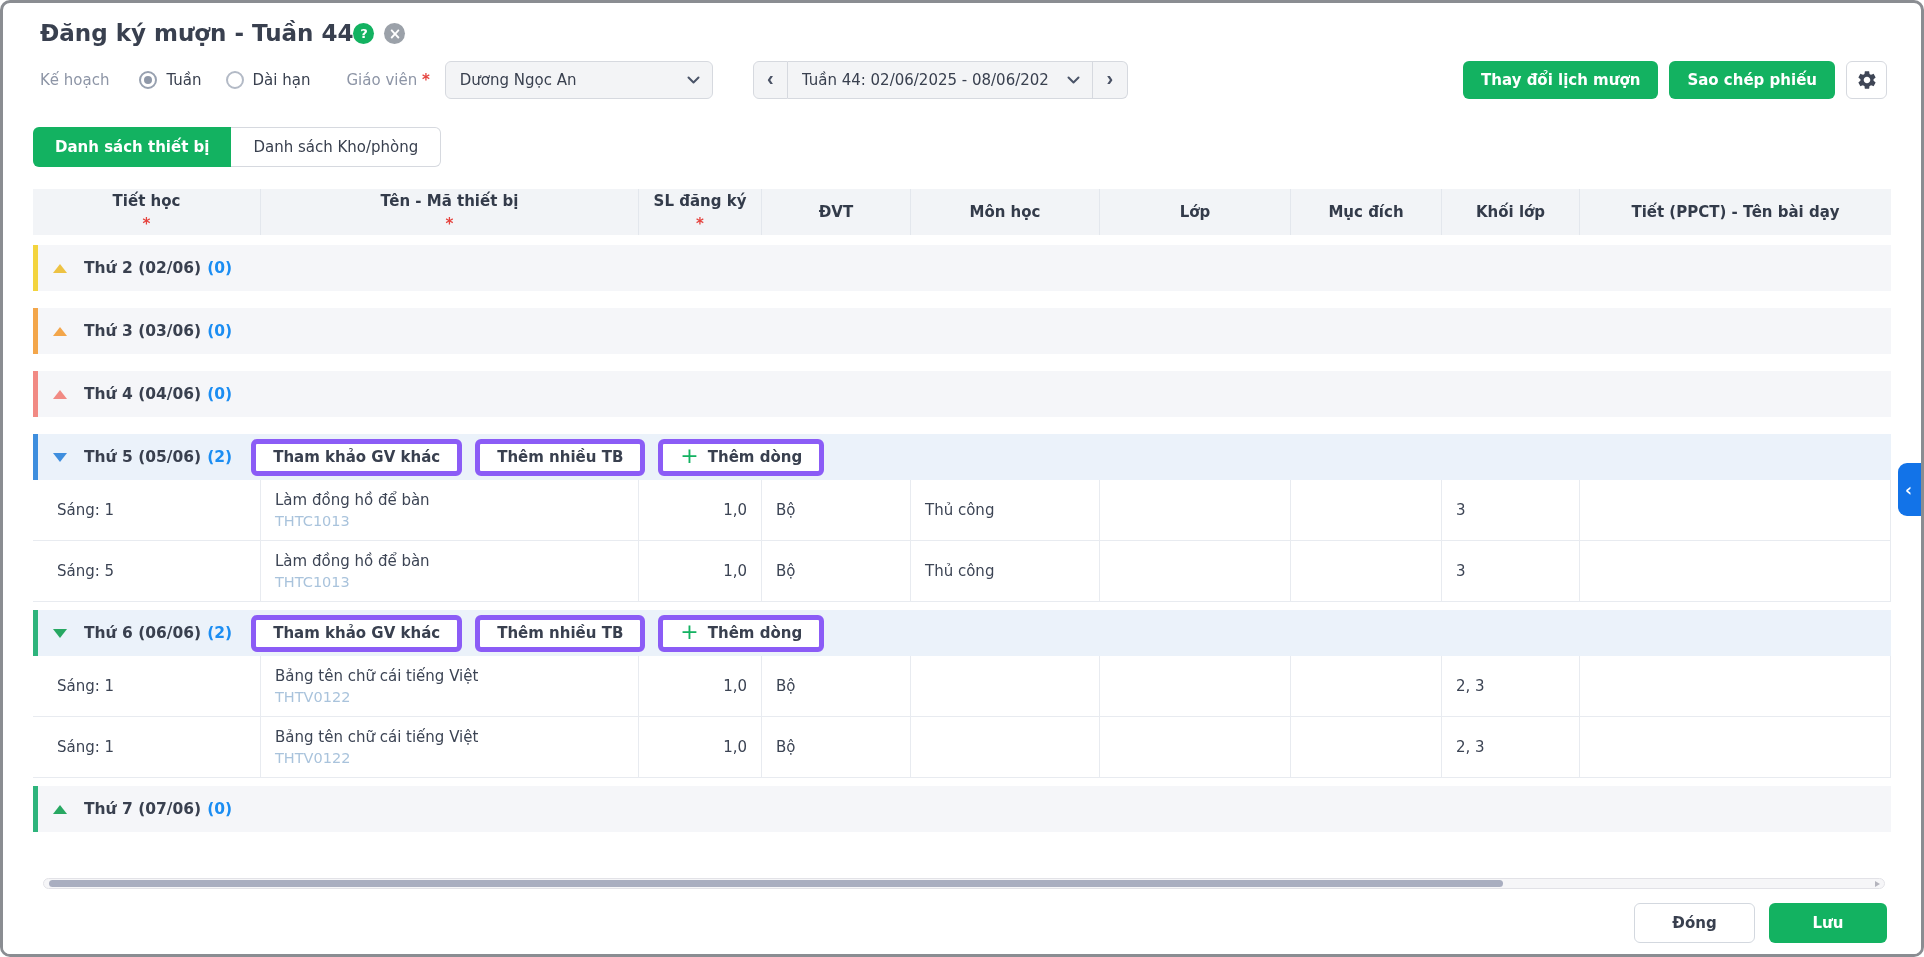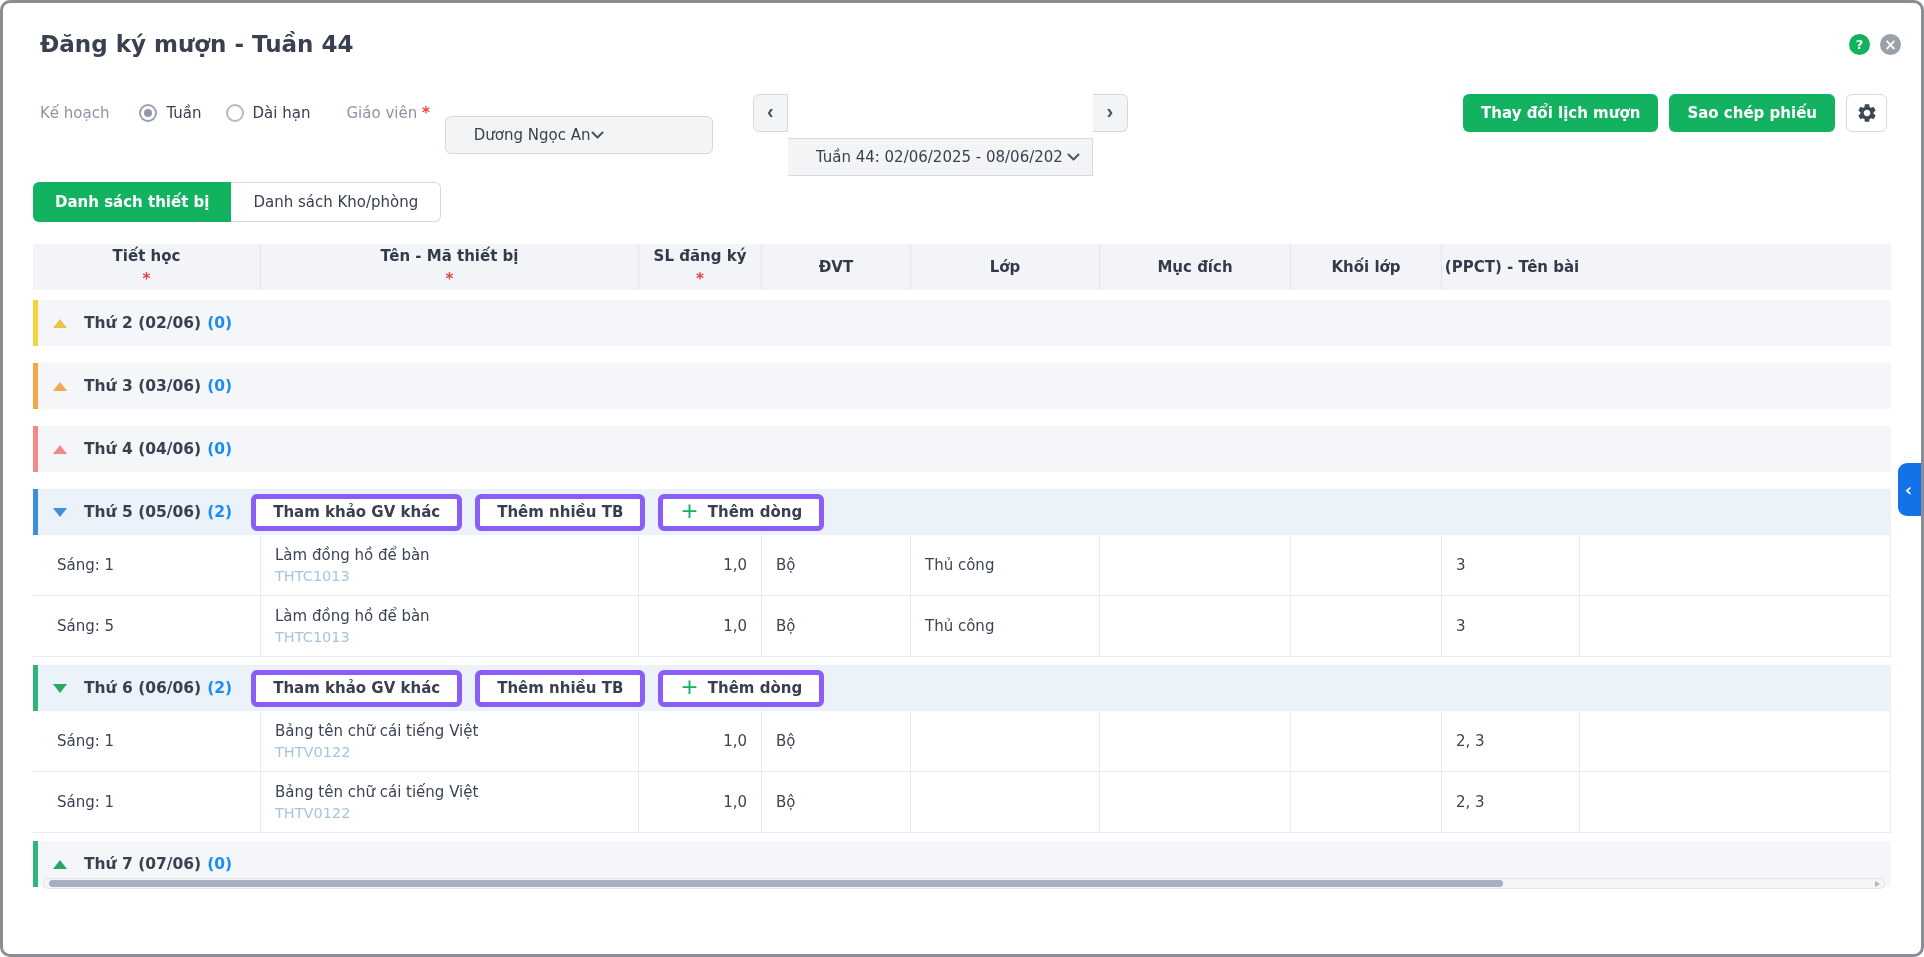--- a/index.html
+++ b/index.html
@@ -1,38 +1,38 @@
 <!DOCTYPE html>
 <html><head>
 <meta charset="utf-8">
 <style>
   * { margin:0; padding:0; box-sizing:border-box; }
   html,body { width:1924px; height:957px; font-family:"DejaVu Sans","Liberation Sans",sans-serif; background:#fff; }
   .window { position:absolute; inset:0; border:3px solid #8a8d92; border-radius:10px; background:#fff; overflow:hidden; }
 
   
-  .app-header { display:flex; justify-content:space-between; align-items:flex-start; padding:28px 20px 0 37px; }
+  .app-header { display:flex; align-items:flex-start; padding:17px 20px 0 37px; }
   .title { font-size:23px; font-weight:700; color:#39404f; }
   .header-icons { display:flex; gap:10px; margin-top:3px; }
   .circle-icon { width:21px; height:21px; border-radius:50%; display:flex; align-items:center; justify-content:center; color:#fff; font-weight:700; font-size:13px; cursor:pointer; }
   .circle-icon.help { background:#13b261; }
   .circle-icon.close { background:#9ba1a9; font-size:15px; }
 
   
   .filter-bar { display:flex; align-items:center; margin:15px 34px 0 37px; }
   .lbl { color:#8d95a6; font-size:15px; white-space:nowrap; }
   .radio-item { display:flex; align-items:center; gap:9px; margin-left:30px; cursor:pointer; }
   .radio-item + .radio-item { margin-left:24px; }
   .radio { width:18px; height:18px; border-radius:50%; border:2px solid #b3bac6; position:relative; background:#fff; flex:0 0 auto; }
   .radio.checked { border-color:#98a1b0; }
   .radio.checked::after { content:""; position:absolute; inset:3px; border-radius:50%; background:#8f98a8; }
   .radio-label { color:#39404f; font-size:15px; font-weight:500; white-space:nowrap; }
   .teacher-lbl { margin-left:36px; }
   .req { color:#e5433e; font-weight:700; }
-  .select { display:flex; align-items:center; background:#f3f4f6; border:1px solid #d6d9df; border-radius:6px; height:38px; padding:0 12px 0 28px; color:#39404f; font-size:15px; cursor:pointer; overflow:hidden;margin-top:44px; }
+  .select { display:flex; align-items:center; justify-content:space-between; background:#f3f4f6; border:1px solid #d6d9df; border-radius:6px; height:38px; padding:0 12px 0 14px; color:#39404f; font-size:15px; cursor:pointer; overflow:hidden; }
   .select-value { white-space:nowrap; overflow:hidden; }
   .teacher-select { width:268px; margin-left:15px; flex:0 0 auto; }
   .week-nav { display:flex; margin-left:40px; height:38px; flex:0 0 auto; }
   .week-btn { width:35px; display:flex; align-items:center; justify-content:center; background:#f3f4f6; border:1px solid #d6d9df; color:#4a5265; font-weight:700; font-size:20px; cursor:pointer; padding-bottom:3px; }
   .week-btn.prev { border-radius:6px 0 0 6px; }
   .week-btn.next { border-radius:0 6px 6px 0; border-left:none; }
   .week-select { width:305px; border-radius:0; border-left:none; }
   .header-actions { margin-left:auto; display:flex; gap:11px; align-items:center; }
   .btn-primary { background:#13b261; color:#fff; border:none; border-radius:6px; height:38px; padding:0 18px; font-size:15px; font-weight:700; font-family:inherit; cursor:pointer; white-space:nowrap; }
   .gear-btn { width:41px; height:38px; background:#fff; border:1px solid #d6d9df; border-radius:6px; display:flex; align-items:center; justify-content:center; cursor:pointer; }
@@ -154,20 +154,23 @@
           <span class="req">*</span>
         </div>
         <div class="th">
           <span>SL đăng ký</span>
           <span class="req">*</span>
         </div>
         <div class="th">
           <span>ĐVT</span>
         </div>
         <div class="th">
+          <span>Môn học</span>
+        </div>
+        <div class="th">
           <span>Lớp</span>
         </div>
         <div class="th">
           <span>Mục đích</span>
         </div>
         <div class="th">
           <span>Khối lớp</span>
         </div>
         <div class="th">
           <span>Tiết (PPCT) - Tên bài dạy</span>
@@ -303,14 +306,18 @@
       </div>
   </div>
 
   <div class="hscroll">
     <div class="hscroll-thumb"></div>
     <div class="hscroll-arrow"></div>
   </div>
 
   <div class="side-tab">‹</div>
 
+  <div class="footer">
+    <button class="btn-close">Đóng</button>
+    <button class="btn-save">Lưu</button>
+  </div>
 
 </div>
 
 </body></html>

